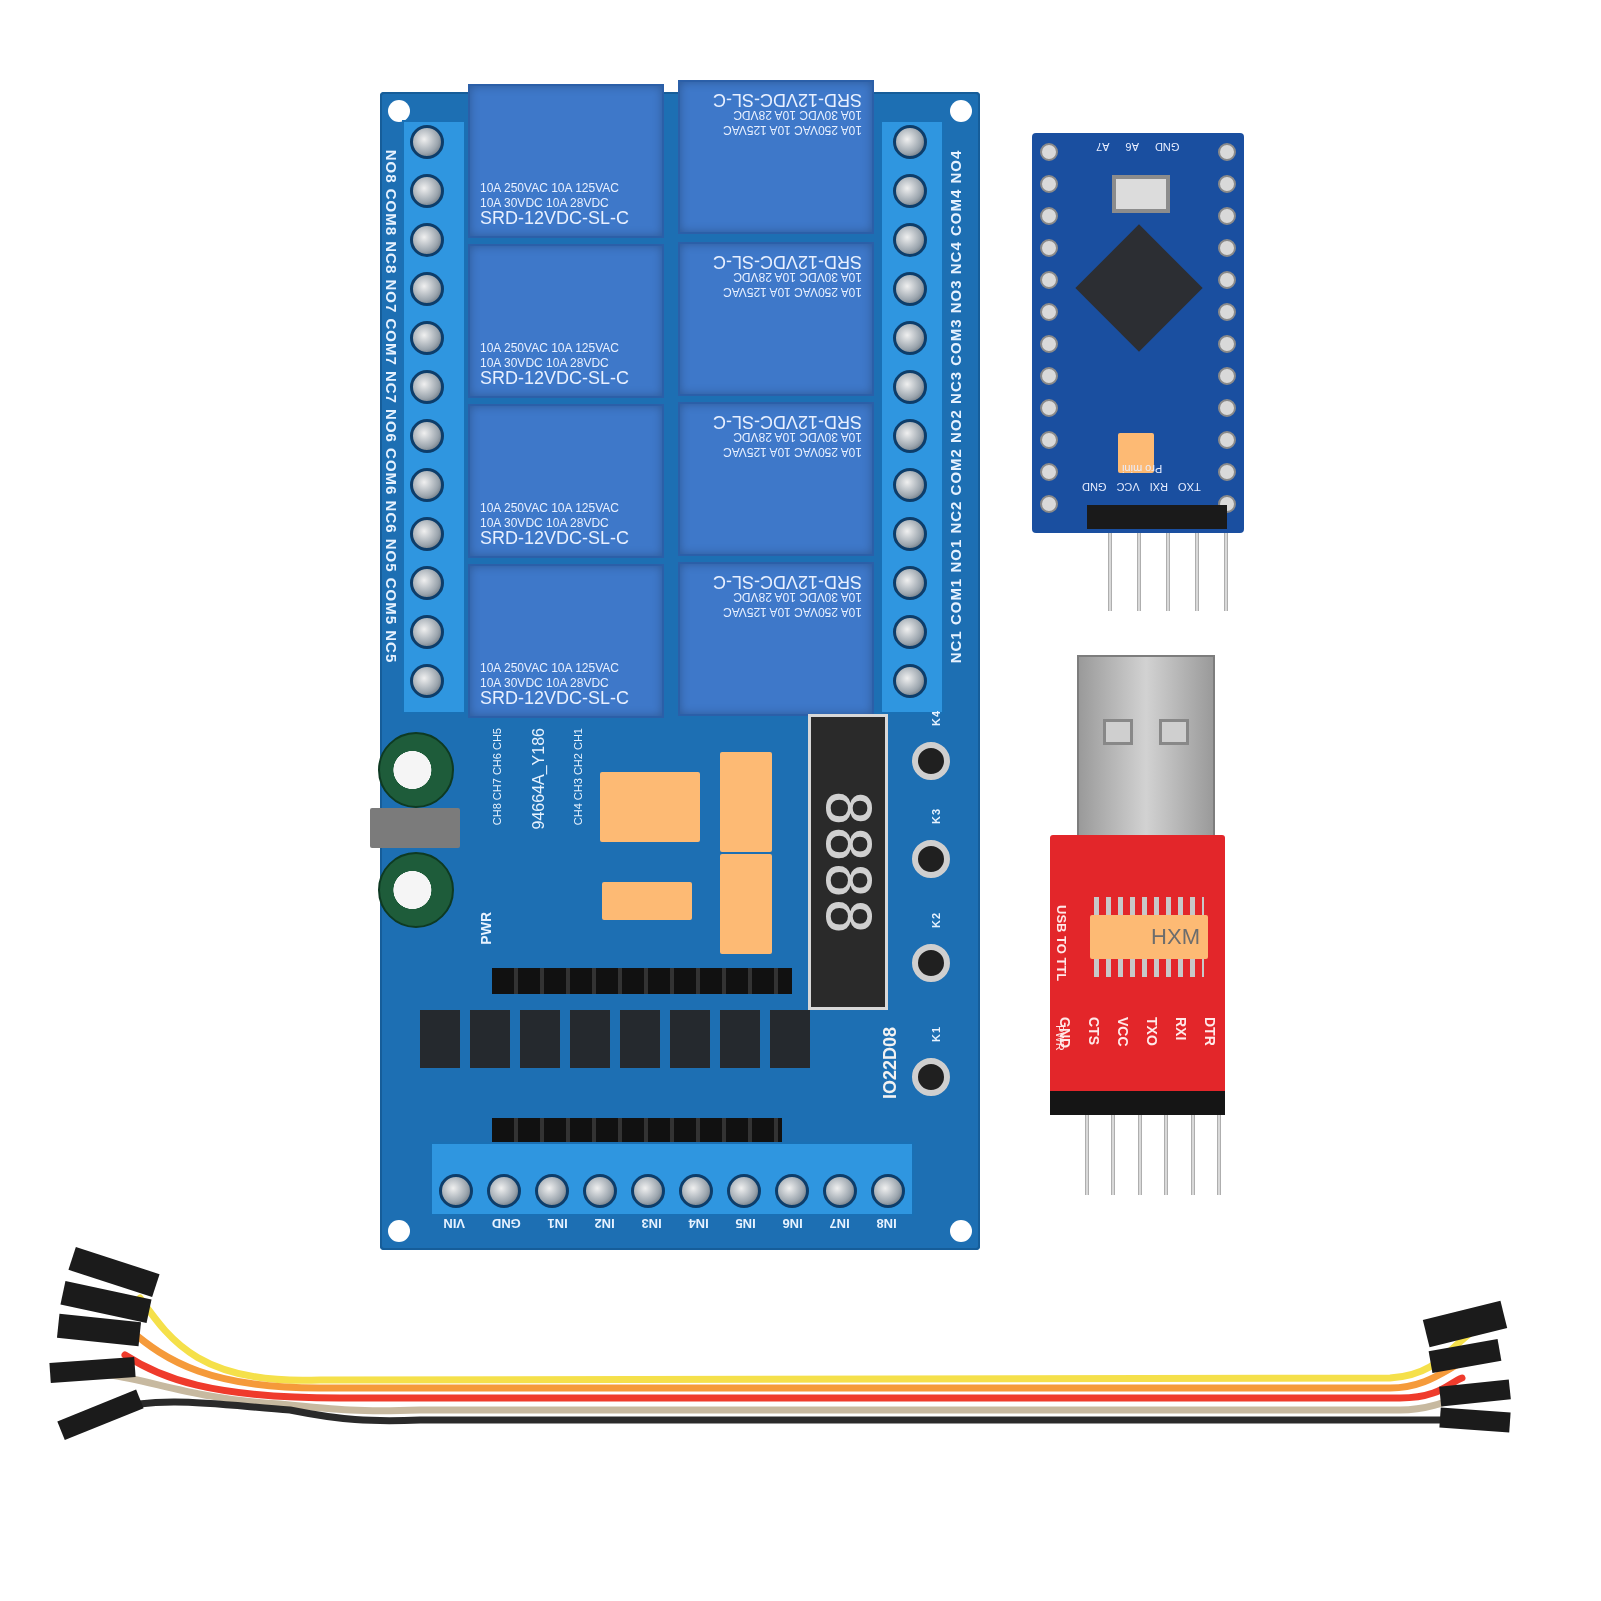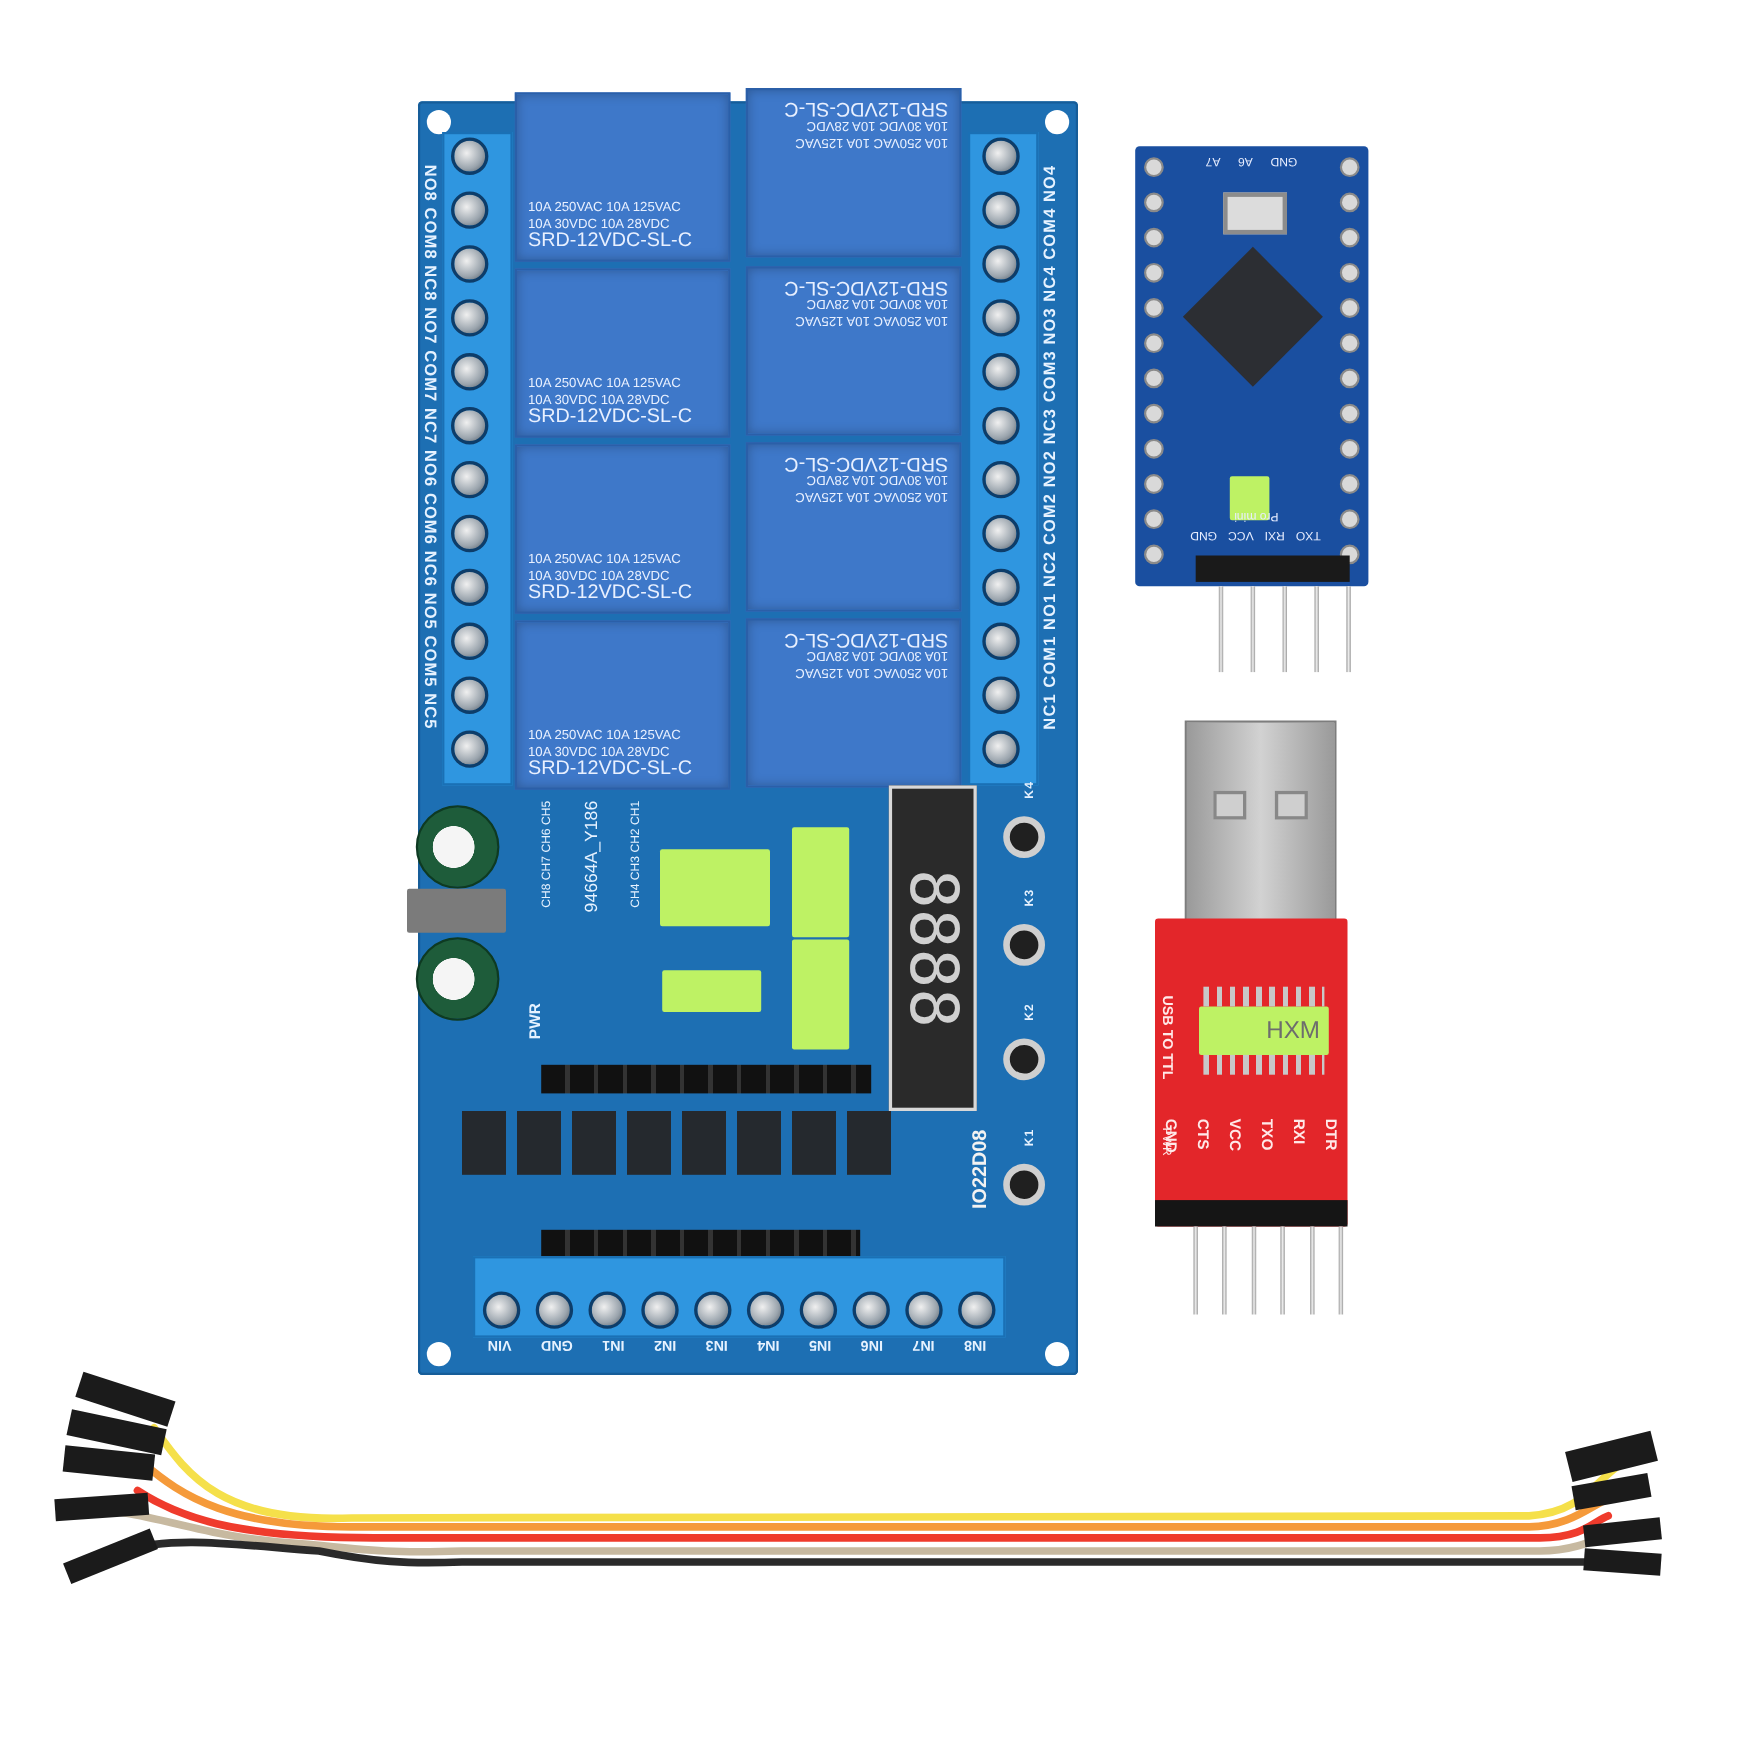--- a/index.html
+++ b/index.html
@@ -8,21 +8,21 @@
   
   .board{left:380px;top:92px;width:600px;height:1158px;background:#1d6fb3;border-radius:4px;box-shadow:0 0 0 2px #165d99 inset;}
   .hole{width:22px;height:22px;border-radius:50%;background:#fff;}
   .relay{width:192px;height:150px;background:#3e78c9;border:2px solid #2b5fa8;box-shadow:inset 0 0 10px rgba(0,0,0,.25);color:#e8f0ff;font-family:"Liberation Sans",sans-serif;}
   .relay .spec{position:absolute;left:10px;bottom:10px;font-size:12px;line-height:15px;white-space:nowrap;}
   .relay .model{font-size:18px;font-weight:normal;}
   .relay.flip{transform:rotate(180deg);}
   .term-strip{background:#2f96e0;border:2px solid #1a70b5;}
   .screw{width:34px;height:34px;border-radius:50%;background:radial-gradient(circle at 40% 40%,#f0f0f0,#9aa4ad 60%,#4b5560);border:3px solid #0d3d6a;box-sizing:border-box;}
   .vlabel{color:#e6f2ff;font-size:15px;font-weight:bold;white-space:nowrap;letter-spacing:1px;}
-  .chip{background:#bef264;border-radius:2px;}
+  .chip{background:#fdba74;border-radius:2px;}
   .pinrow{background:repeating-linear-gradient(90deg,#c8c8c8 0 5px,transparent 5px 12px);}
   .seg{background:#2a2a2a;border:3px solid #d8d8d8;color:#d0d0d0;font-family:"DejaVu Sans Mono",monospace;}
   .btn{width:26px;height:26px;border-radius:50%;background:#202020;border:6px solid #cfcfcf;}
   .cap{border-radius:50%;background:radial-gradient(circle at 45% 50%,#f5f5f5 0 35%,#1e5c3a 36% 100%);border:2px solid #0e3a22;}
   .opto{width:40px;height:58px;background:#25292e;}
   .header{background:repeating-linear-gradient(90deg,#111 0 22px,#333 22px 26px);}
   
   .promini{left:1032px;top:133px;width:212px;height:400px;background:#1a4fa0;border-radius:4px;}
   .pin-dot{width:14px;height:14px;border-radius:50%;background:#d9d9d9;border:2px solid #8a8a8a;}
   .mcu{width:90px;height:90px;background:#2c2e33;transform:rotate(45deg);}

